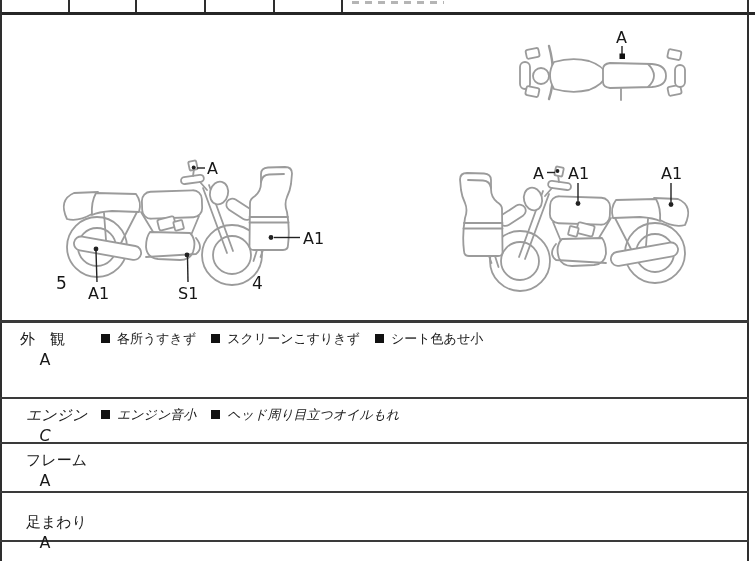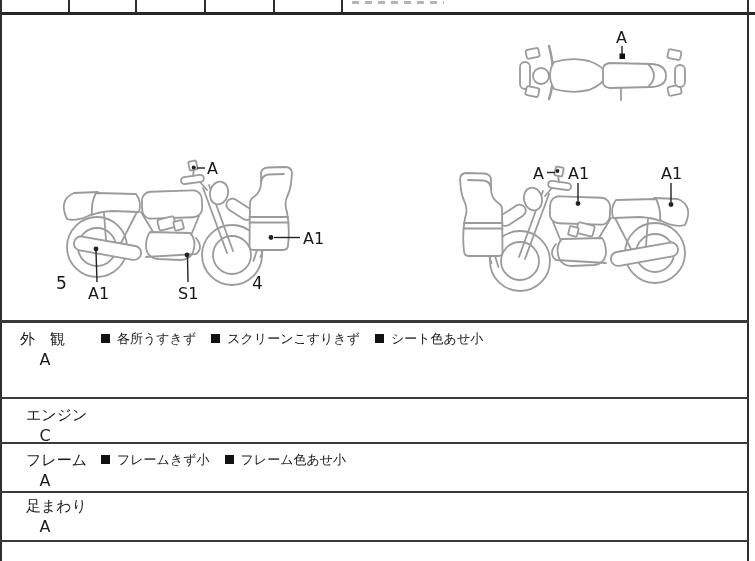--- a/index.html
+++ b/index.html
@@ -25,23 +25,23 @@
   .h322{top:320px; border-top-width:3px;}
   .h398{top:397px;}
   .h443{top:442px;}
   .h492{top:491px;}
   .h541{top:540px;}
   
   .diagram-layer{position:absolute; left:0; top:0; pointer-events:none;}
   
   .irow{position:absolute; left:2px; width:745px;}
   .r1{top:323px; height:74px;}
-  .r2{top:399px; height:51px;}
+  .r2{top:399px; height:51px;font-style:italic;}
   .r3{top:444px; height:47px;padding-left:15px;}
-  .r4{top:490px; height:47px;}
+  .r4{top:506px; height:47px;}
   .cat{position:absolute; left:24px; top:7px; font-size:15px; white-space:pre;}
   .r1 .cat{left:18px;}
   .grade{position:absolute; left:22px; top:27px; width:42px; text-align:center; font-size:16px;}
   .content{position:absolute; left:99px; top:7px; font-size:13px; white-space:nowrap;}
   .item{margin-right:15px; white-space:nowrap;}
   .bullet{display:inline-block; width:9px; height:9px; background:#111; margin-right:7px;}
   svg text{fill:#161616;}
   .lbl{font-size:16px;}
   .num{font-size:17px;}
 </style>
@@ -173,24 +173,24 @@
   <div class="hline h541"></div>
 
   <div class="irow r1">
     <div class="cat">外　観</div>
     <div class="grade">A</div>
     <div class="content"><span class="item"><span class="bullet"></span>各所うすきず</span><span class="item"><span class="bullet"></span>スクリーンこすりきず</span><span class="item"><span class="bullet"></span>シート色あせ小</span></div>
   </div>
   <div class="irow r2">
     <div class="cat">エンジン</div>
     <div class="grade">C</div>
+    <div class="content"><span class="item"><span class="bullet"></span>エンジン音小</span><span class="item"><span class="bullet"></span>ヘッド周り目立つオイルもれ</span></div>
   </div>
   <div class="irow r3">
     <div class="cat">フレーム</div>
     <div class="grade">A</div>
-    <div class="content"><span class="item"><span class="bullet"></span>フレームきず小</span><span class="item"><span class="bullet"></span>フレーム色あせ小</span></div>
   </div>
   <div class="irow r4">
     <div class="cat">足まわり</div>
     <div class="grade">A</div>
   </div>
 
 </div>
 
 </body></html>

